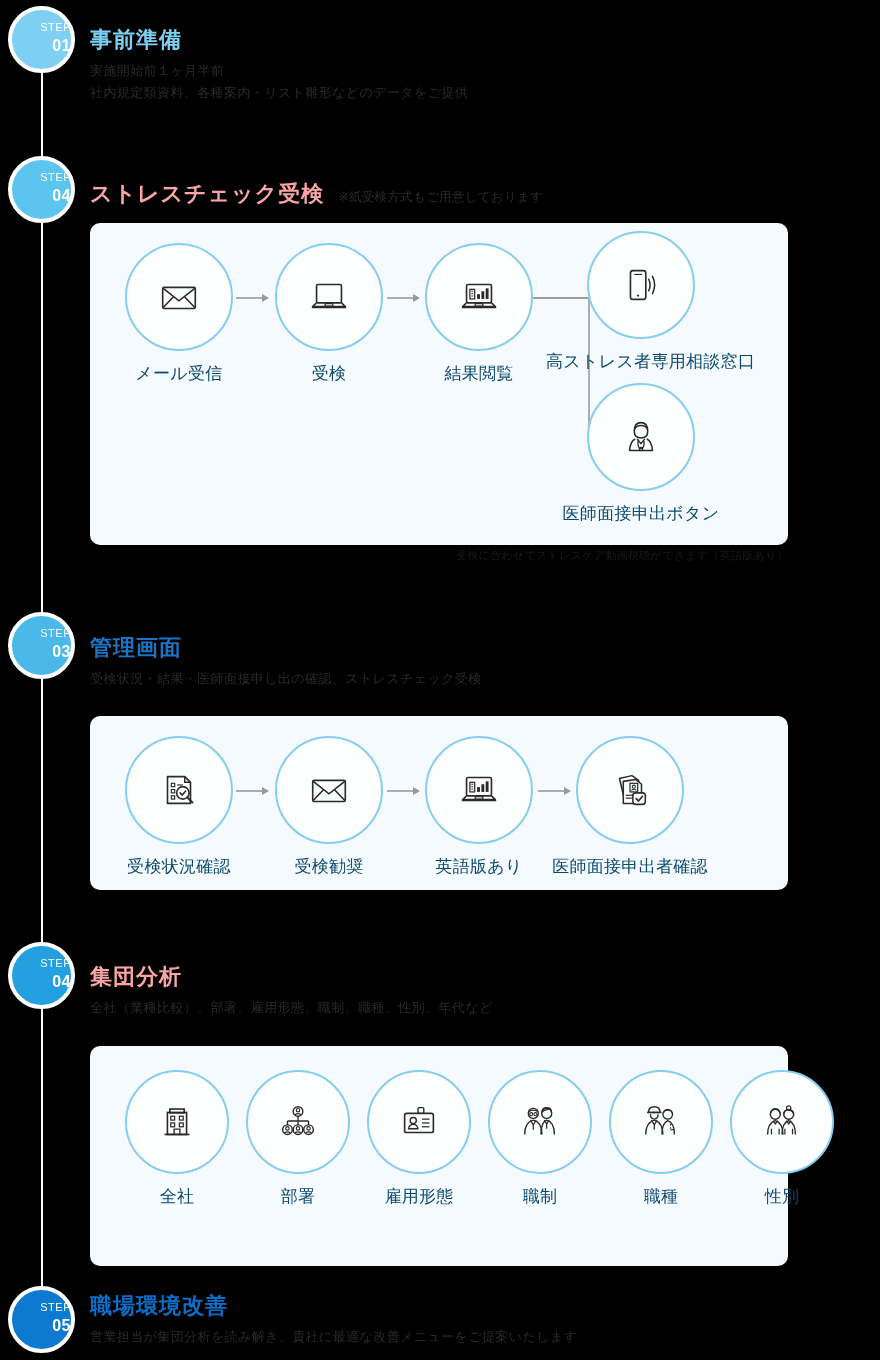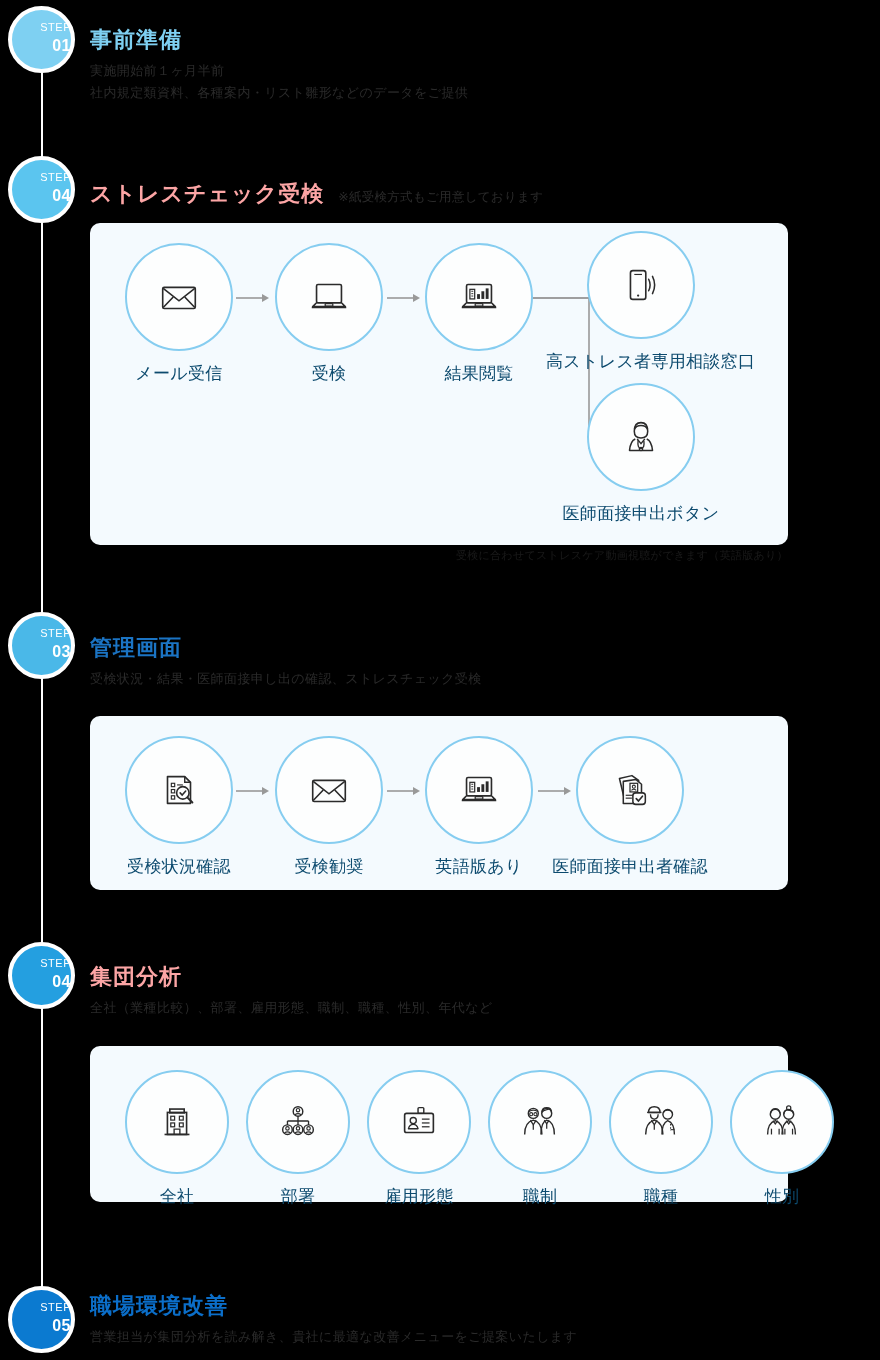--- a/index.html
+++ b/index.html
@@ -355,21 +355,21 @@
       <span class="b-step">STEP</span>
       <span class="b-num">04</span>
     </div>
     <div class="head" style="top:963px">
       <div class="title" style="color:#fca5a5">集団分析</div>
       <div class="desc">
         <div>全社（業種比較）、部署、雇用形態、職制、職種、性別、年代など</div>
       </div>
     </div>
 
-    <div class="panel" style="top:1046px;width:698px;height:156px">
+    <div class="panel" style="top:1046px;width:698px;height:220px">
       <div class="node" style="left:35px;top:24px">
         <div class="circle sm">
           <span>
             <svg class="ic" viewBox="0 0 48 48">
                 <rect x="14" y="14" width="20" height="23" fill="none" stroke="#2b2b2b" stroke-width="1.7"></rect>
                 <rect x="16.5" y="10.5" width="15" height="4" fill="none" stroke="#2b2b2b" stroke-width="1.7"></rect>
                 <rect x="17.5" y="18" width="4" height="4" fill="none" stroke="#2b2b2b" stroke-width="1.3"></rect>
                 <rect x="26.5" y="18" width="4" height="4" fill="none" stroke="#2b2b2b" stroke-width="1.3"></rect>
                 <rect x="17.5" y="25" width="4" height="4" fill="none" stroke="#2b2b2b" stroke-width="1.3"></rect>
                 <rect x="26.5" y="25" width="4" height="4" fill="none" stroke="#2b2b2b" stroke-width="1.3"></rect>

